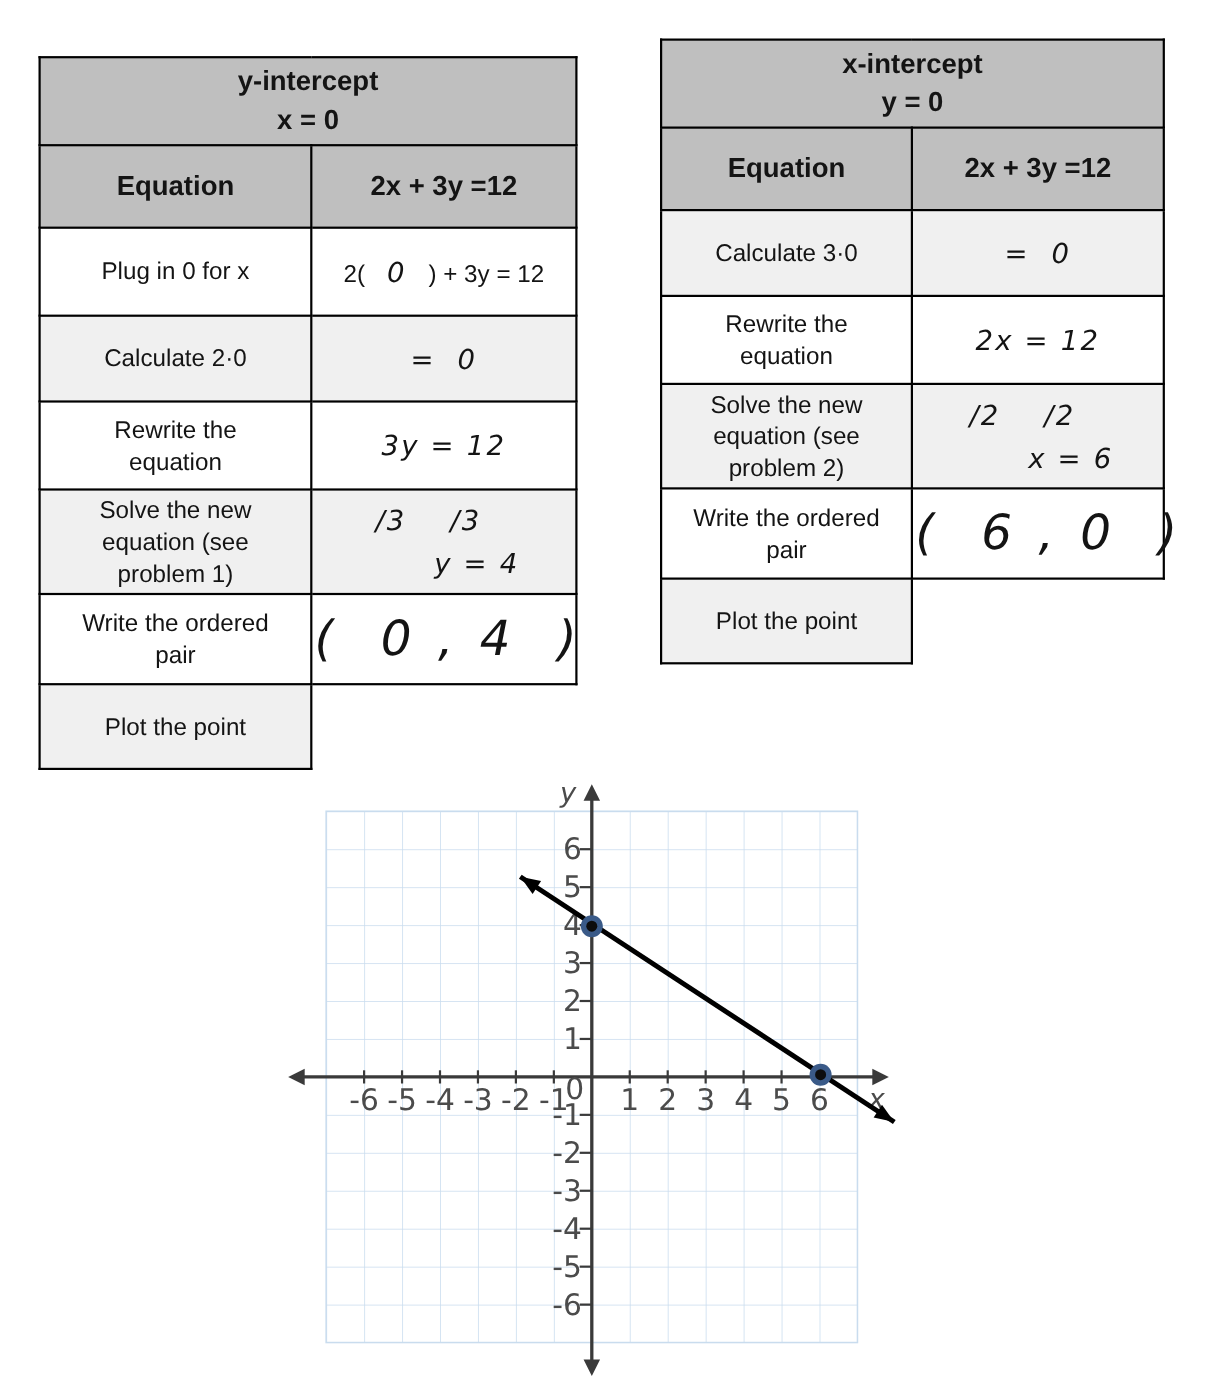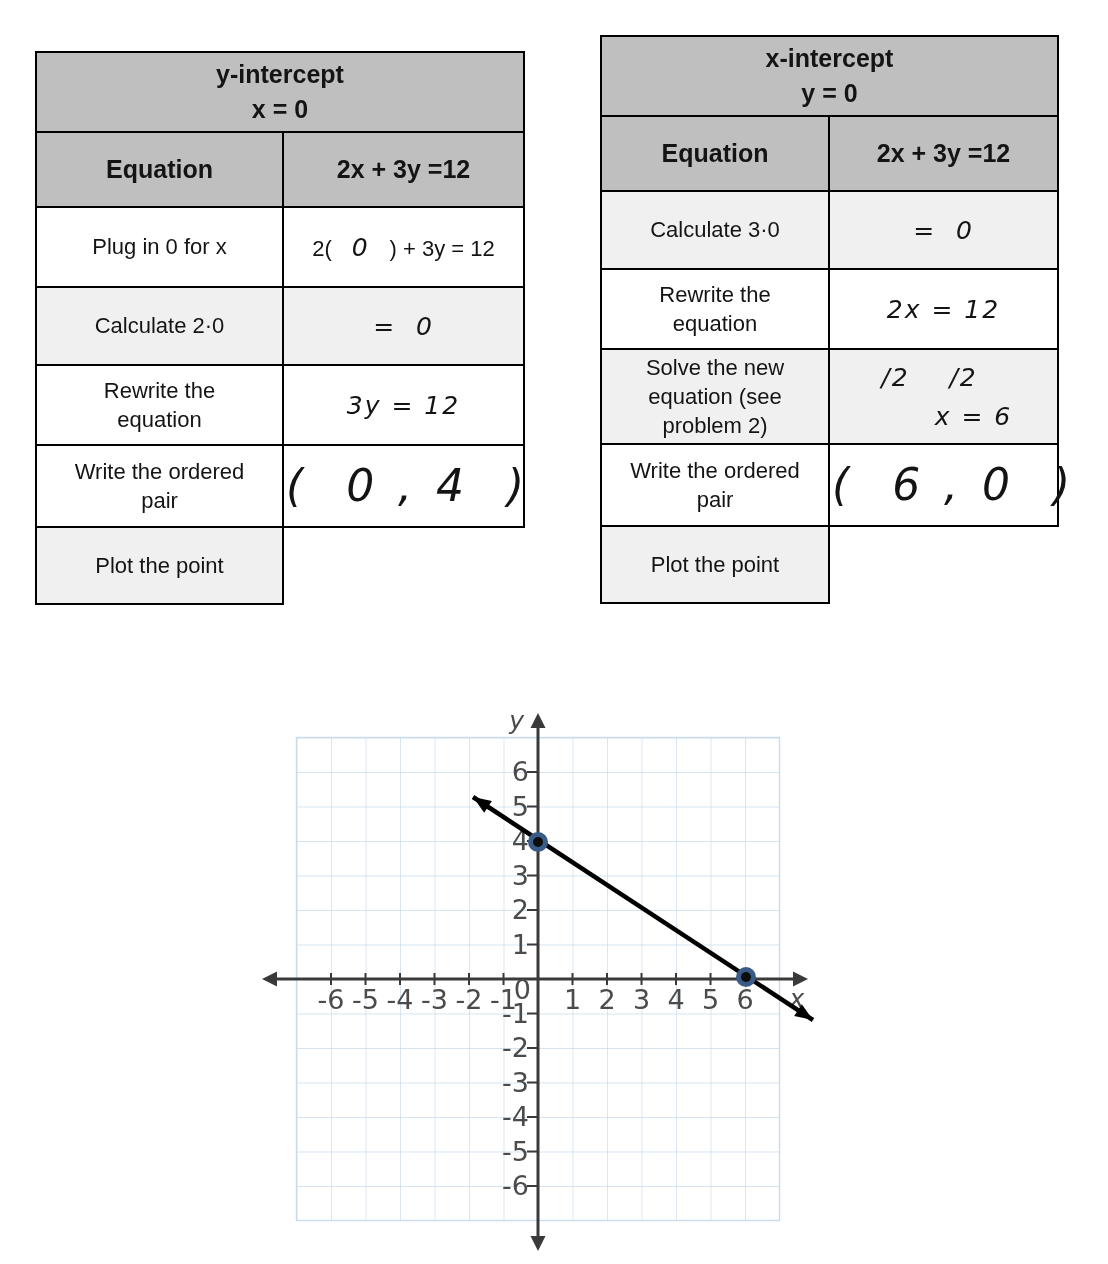--- a/index.html
+++ b/index.html
@@ -50,20 +50,27 @@
       <td>Plug in 0 for x</td>
       <td class="val"><span class="pv">2(</span><span class="hw">  0  </span><span class="pv">) + 3y = 12</span></td>
     </tr>
     <tr style="height:78px">
       <td class="shade">Calculate 2·0</td>
       <td class="shade val"><span class="hw">=  0</span></td>
     </tr>
     <tr style="height:80px">
       <td>Rewrite the equation</td>
       <td class="val"><span class="hw">3y = 12</span></td>
+    </tr>
+    <tr style="height:95px">
+      <td class="shade">Solve the new equation (see problem 1)</td>
+      <td class="shade val">
+        <div class="hw s1">/3    /3</div>
+        <div class="hw s2">y = 4</div>
+      </td>
     </tr>
     <tr style="height:82px">
       <td>Write the ordered pair</td>
       <td class="val"><span class="hw hw-big">(  0 , 4  )</span></td>
     </tr>
     <tr style="height:77px">
       <td class="shade">Plot the point</td>
       <td class="ghost"></td>
     </tr>
   </tbody>

